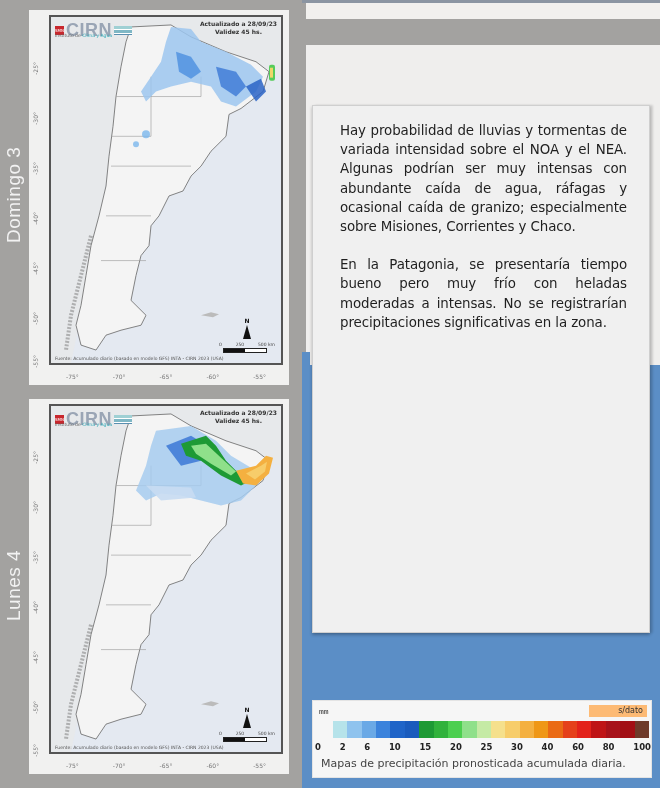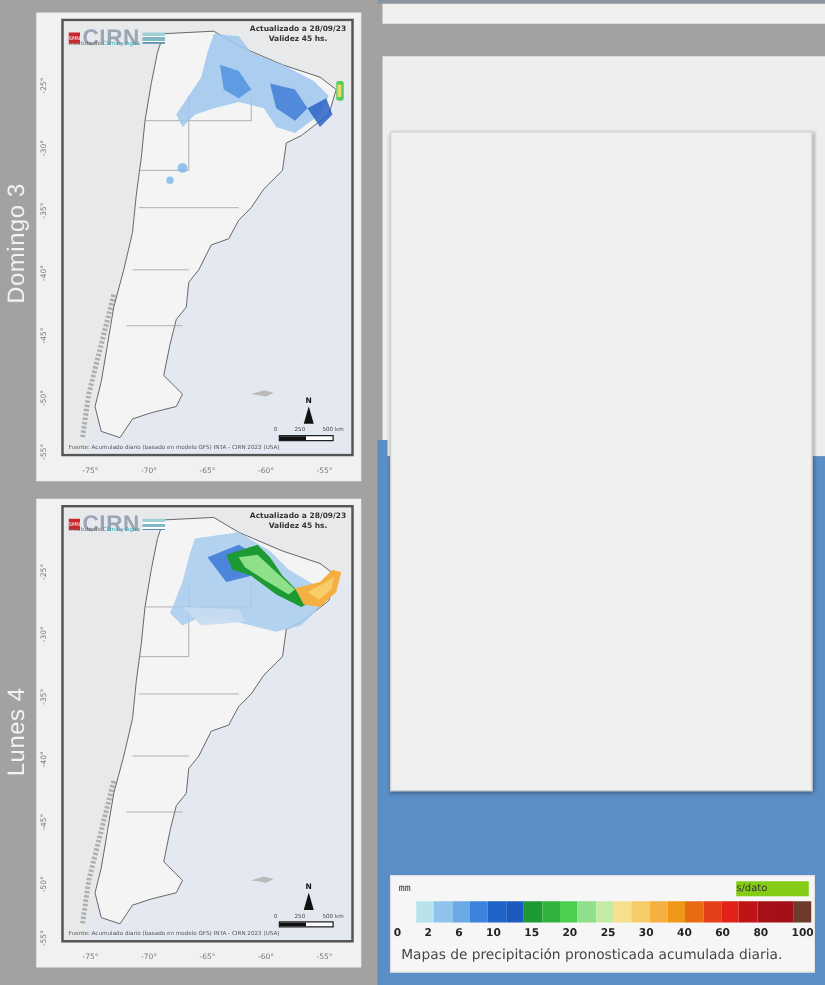--- a/index.html
+++ b/index.html
@@ -84,21 +84,21 @@
   }
   .text-card p {
     font-size: 13.4px; line-height: 19.2px; text-align: justify;
     margin-bottom: 19px; letter-spacing: -0.1px;
   }
   .legend {
     position: absolute; left: 312px; top: 700px; width: 340px; height: 78px;
     background: #f6f6f6; border: 1px solid #e4e4e4;
   }
   .legend-mm { position: absolute; left: 6px; top: 6px; font-size: 8px; color: #333; font-family: Liberation Mono, monospace; }
-  .legend-nodata { position: absolute; right: 4px; top: 4px; height: 12px; width: 58px; background: #84cc16; font-size: 8px; color: #333; padding-right: 4px; line-height: 12px; }
+  .legend-nodata { position: absolute; right: 4px; top: 4px; height: 12px; width: 58px; background: #fdba74; font-size: 8px; color: #333; text-align: right; padding-right: 4px; line-height: 12px; }
   .legend-bar { position: absolute; left: 20px; top: 20px; width: 316px; height: 17px; display: flex; }
   .legend-bar span { flex: 1; height: 100%; }
   .legend-ticks { position: absolute; left: 2px; top: 41px; width: 336px; display: flex; justify-content: space-between; font-size: 8.5px; color: #222; font-weight: bold; }
   .legend-caption { position: absolute; left: 8px; top: 56px; font-size: 11px; color: #444; }
 </style>
 </head>
 <body>
 
 <div class="top-strip"></div>
 
@@ -224,20 +224,22 @@
 </div>
 
 <div class="right-col">
   <div class="right-top-white"></div>
   <div class="right-body-light"></div>
   <div class="right-body-blue"></div>
 </div>
 <div class="left-blue-edge"></div>
 
 <div class="text-card">
+  <p>Hay probabilidad de lluvias y tormentas de variada intensidad sobre el NOA y el NEA. Algunas podrían ser muy intensas con abundante caída de agua, ráfagas y ocasional caída de granizo; especialmente sobre Misiones, Corrientes y Chaco.</p>
+  <p>En la Patagonia, se presentaría tiempo bueno pero muy frío con heladas moderadas a intensas. No se registrarían precipitaciones significativas en la zona.</p>
 </div>
 
 <div class="legend">
   <div class="legend-mm">mm</div>
   <div class="legend-nodata">s/dato</div>
   <div class="legend-bar" id="legend-bar">
       <span style="background: rgb(182, 227, 234);"></span>
       <span style="background: rgb(143, 195, 238);"></span>
       <span style="background: rgb(106, 169, 230);"></span>
       <span style="background: rgb(59, 131, 220);"></span>

